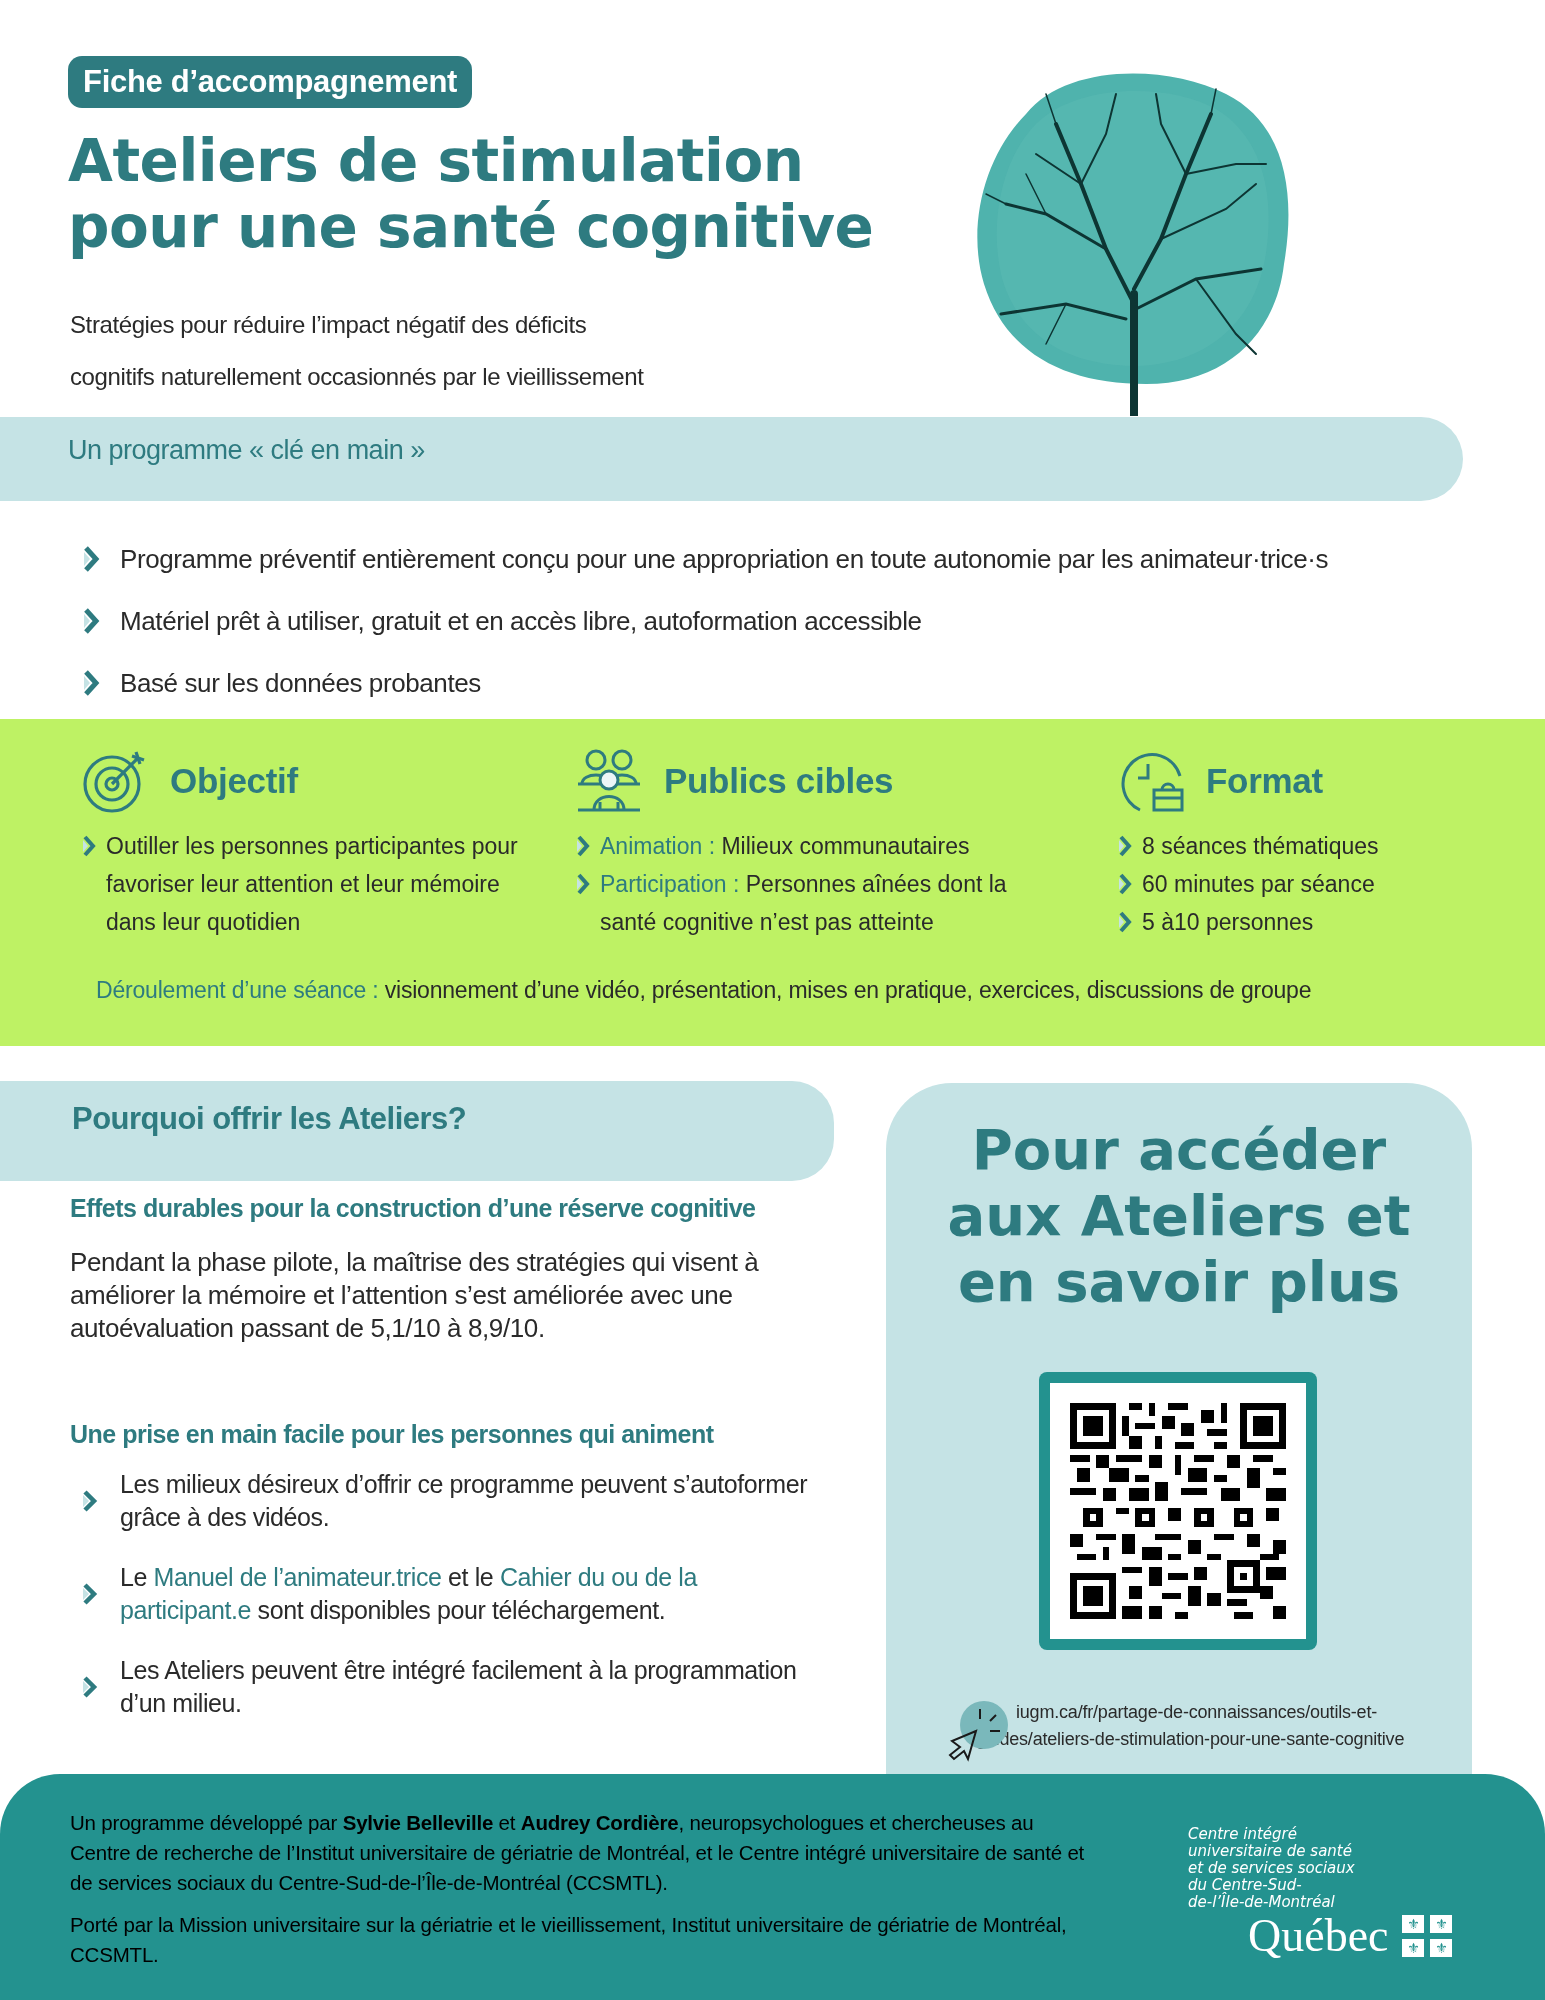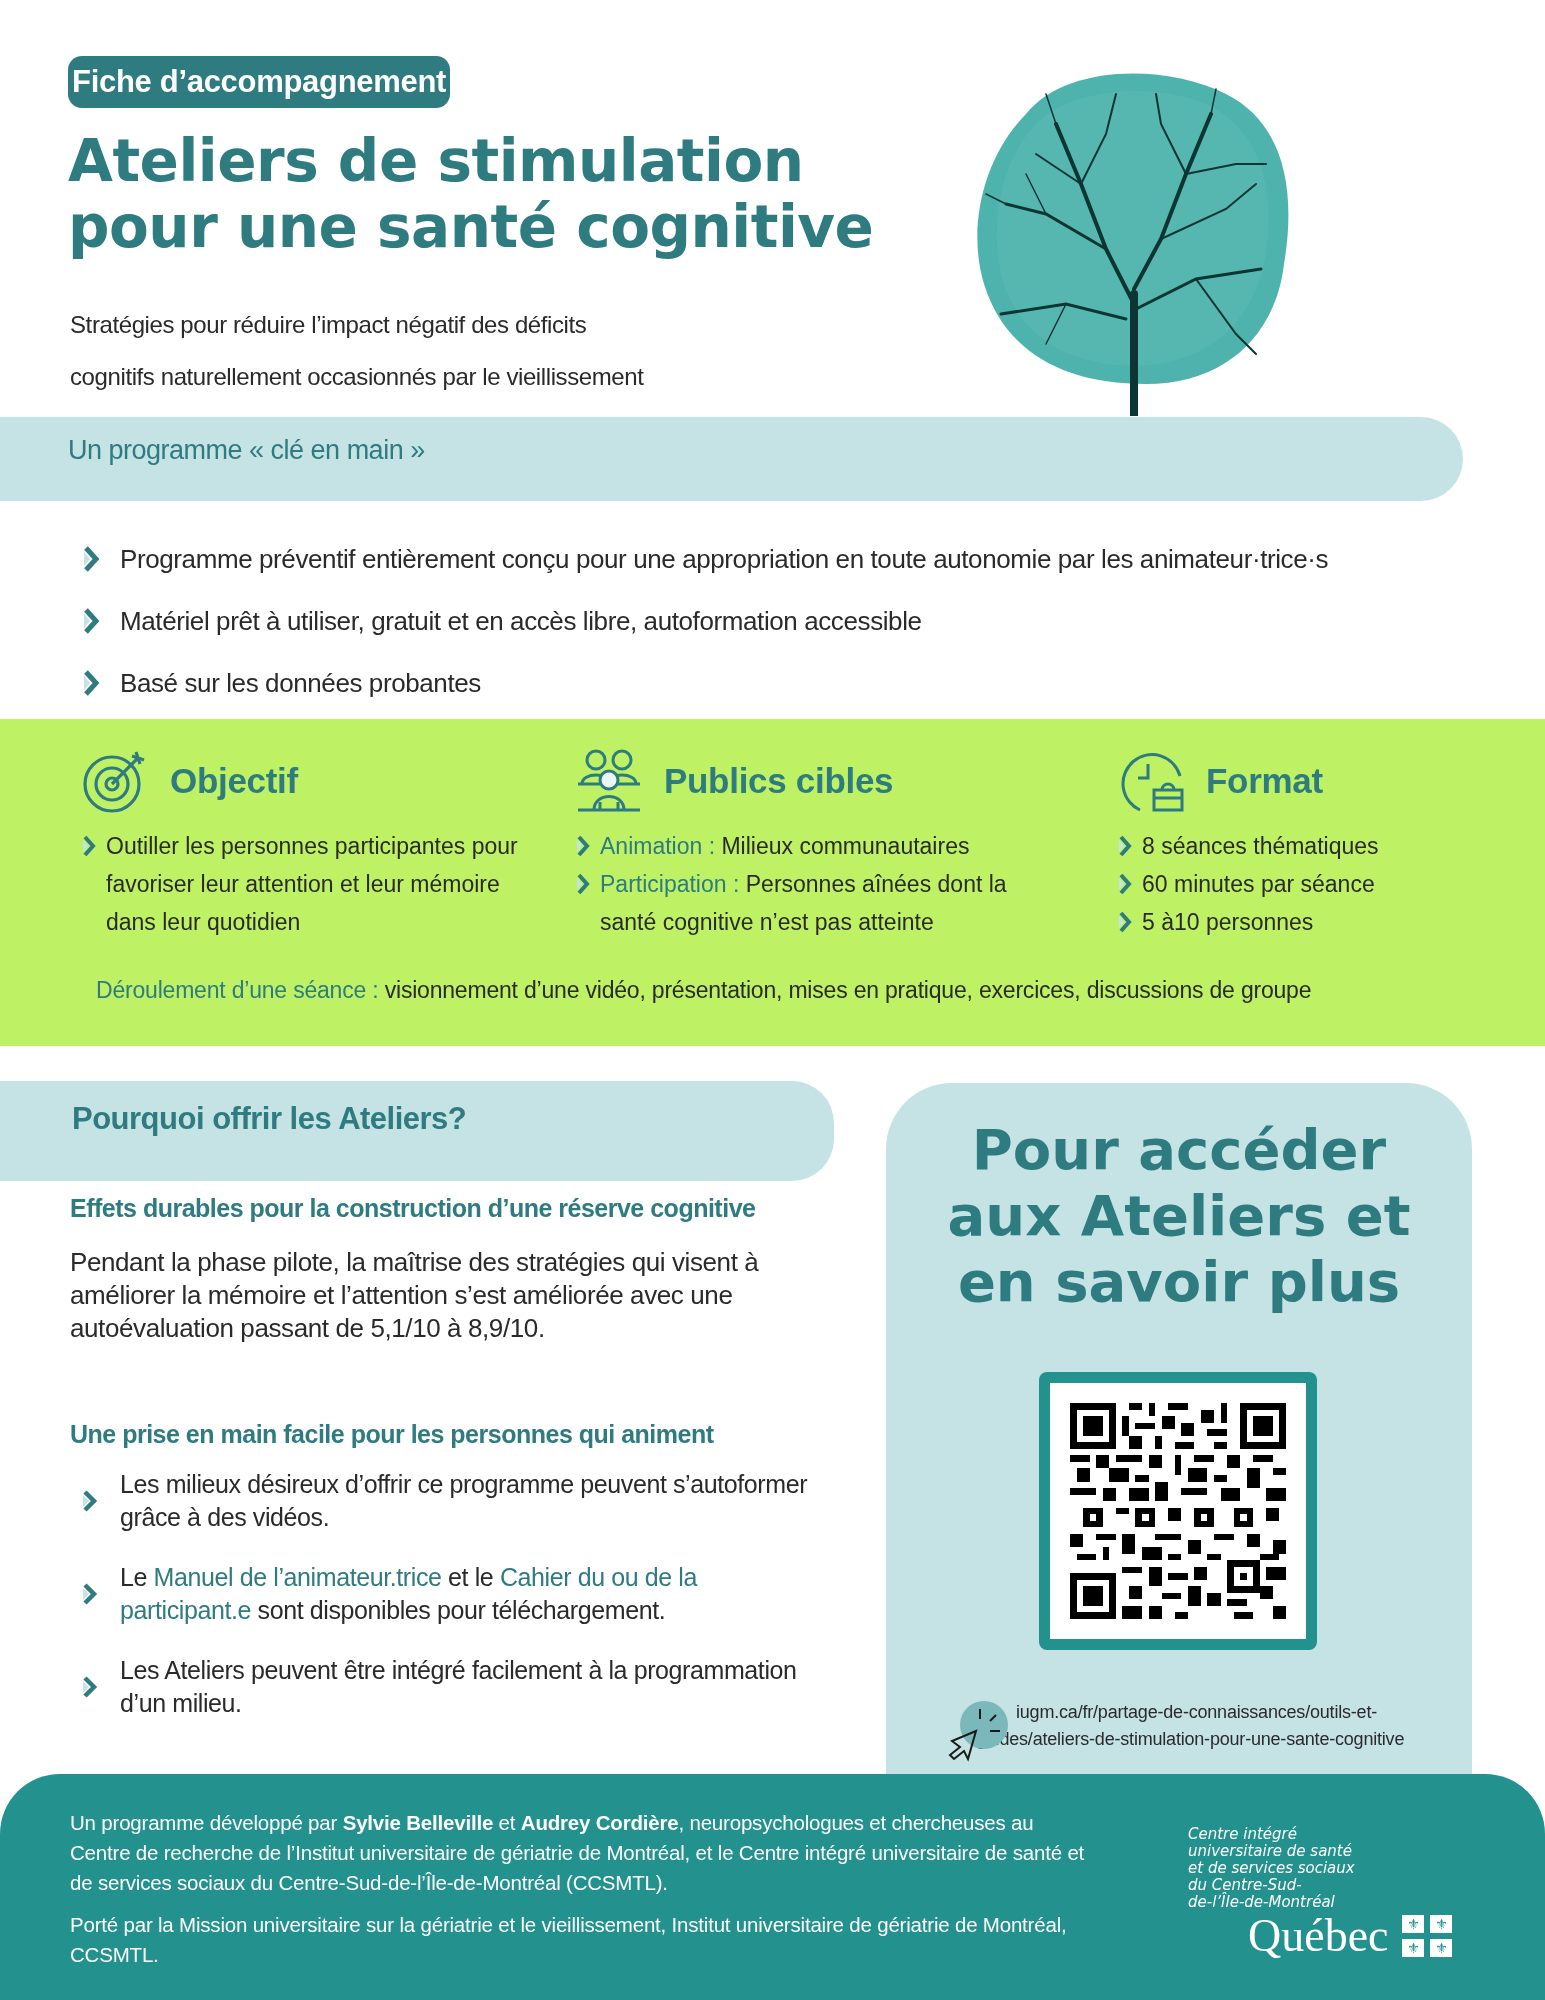--- a/index.html
+++ b/index.html
@@ -1,21 +1,21 @@
 <!DOCTYPE html>
 <html><head>
 <meta charset="utf-8">
 <style>
   * { box-sizing: border-box; margin: 0; padding: 0; }
   html, body { width: 1545px; height: 2000px; background: #ffffff; overflow: hidden; }
   body { font-family: "Liberation Sans", "DejaVu Sans", sans-serif; color: #2a2a2a; position: relative; }
   .teal { color: #2e7b80; }
 
   
-  .badge { position: absolute; left: 68px; top: 56px; height: 52px; padding: 0 4px; background: #2e7b80; color: #fff; border-radius: 14px; font-size: 31px; font-weight: bold; line-height: 52px; letter-spacing: -0.3px; }
+  .badge { position: absolute; left: 68px; top: 56px; height: 52px; padding: 0 15px; background: #2e7b80; color: #fff; border-radius: 14px; font-size: 31px; font-weight: bold; line-height: 52px; letter-spacing: -0.3px; }
   .title { position: absolute; left: 68px; top: 128px; width: 880px; color: #2e7b80; font-family: "DejaVu Sans", sans-serif; font-weight: bold; font-size: 58px; line-height: 66px; letter-spacing: -0.5px; }
   .subtitle { position: absolute; left: 70px; top: 299px; width: 860px; font-size: 24px; line-height: 52px; color: #2a2a2a; letter-spacing: -0.4px; }
 
   .tree { position: absolute; left: 966px; top: 54px; width: 340px; height: 362px; }
 
   
   .banner1 { position: absolute; left: 0; top: 417px; width: 1463px; height: 84px; background: #c5e3e5; border-radius: 0 42px 42px 0; }
   .banner1 .h { position: absolute; left: 68px; top: 18px; font-size: 27px; font-weight: normal; color: #2e7b80; letter-spacing: -0.5px; }
 
   .bullets1 { position: absolute; left: 82px; top: 528px; }
@@ -51,21 +51,21 @@
   .qrinner { width: 100%; height: 100%; background: #ffffff; padding: 20px; }
   .qrinner svg { width: 100%; height: 100%; display: block; }
   .url { position: absolute; left: 58px; top: 608px; display: flex; align-items: center; }
   .url .cur { width: 70px; height: 70px; margin-right: 2px; position: relative; top: 6px; }
   .url .tx { font-size: 18px; line-height: 27px; color: #2a2a2a; letter-spacing: -0.2px; }
   .url .tx span { display: block; }
   .url .tx span.l2 { margin-left: -40px; }
 
   
   .footer { position: absolute; left: 0; top: 1774px; width: 1545px; height: 226px; background: #23928f; border-radius: 60px 60px 0 0; }
-  .footer .ft { position: absolute; left: 70px; top: 34px; width: 1020px; color: #ffffff; font-size: 20.5px; line-height: 30px; letter-spacing: -0.2px; }
+  .footer .ft { position: absolute; left: 70px; top: 34px; width: 1020px; color: #000000; font-size: 20.5px; line-height: 30px; letter-spacing: -0.2px; }
   .footer .ft p { margin-bottom: 12px; }
   .footer .ft b { font-weight: bold; }
   .logo { position: absolute; left: 1188px; top: 52px; width: 310px; color: #ffffff; }
   .logo .lt { font-family: "DejaVu Sans", sans-serif; font-style: italic; font-weight: normal; font-size: 15px; line-height: 17px; }
   .logo .qc { display: flex; align-items: center; margin-top: 2px; margin-left: 60px; }
   .logo .qc .word { font-family: "Liberation Serif", serif; font-size: 46px; line-height: 46px; }
   .logo .qc .flag { display: grid; grid-template-columns: 22px 22px; grid-gap: 6px; margin-left: 14px; }
   .logo .qc .flag .cell { width: 22px; height: 18px; background: #fff; color: #23928f; font-size: 14px; line-height: 18px; text-align: center; font-weight: bold; }
 </style>
 </head>

